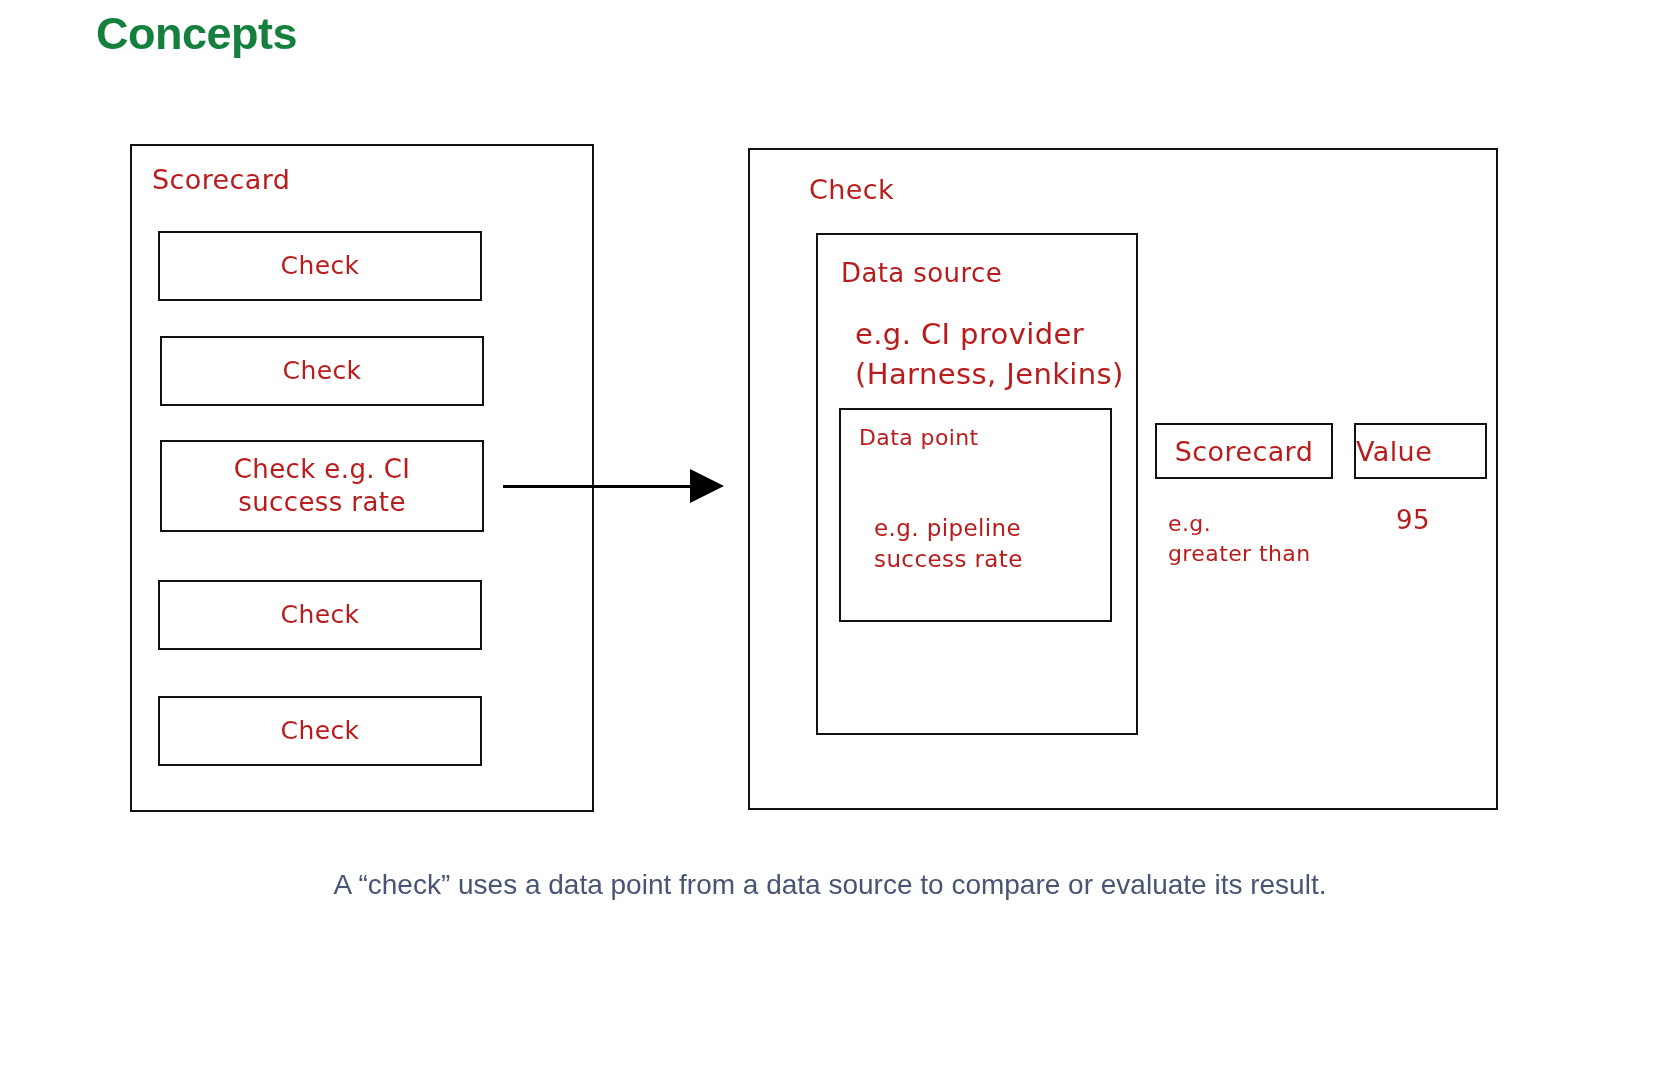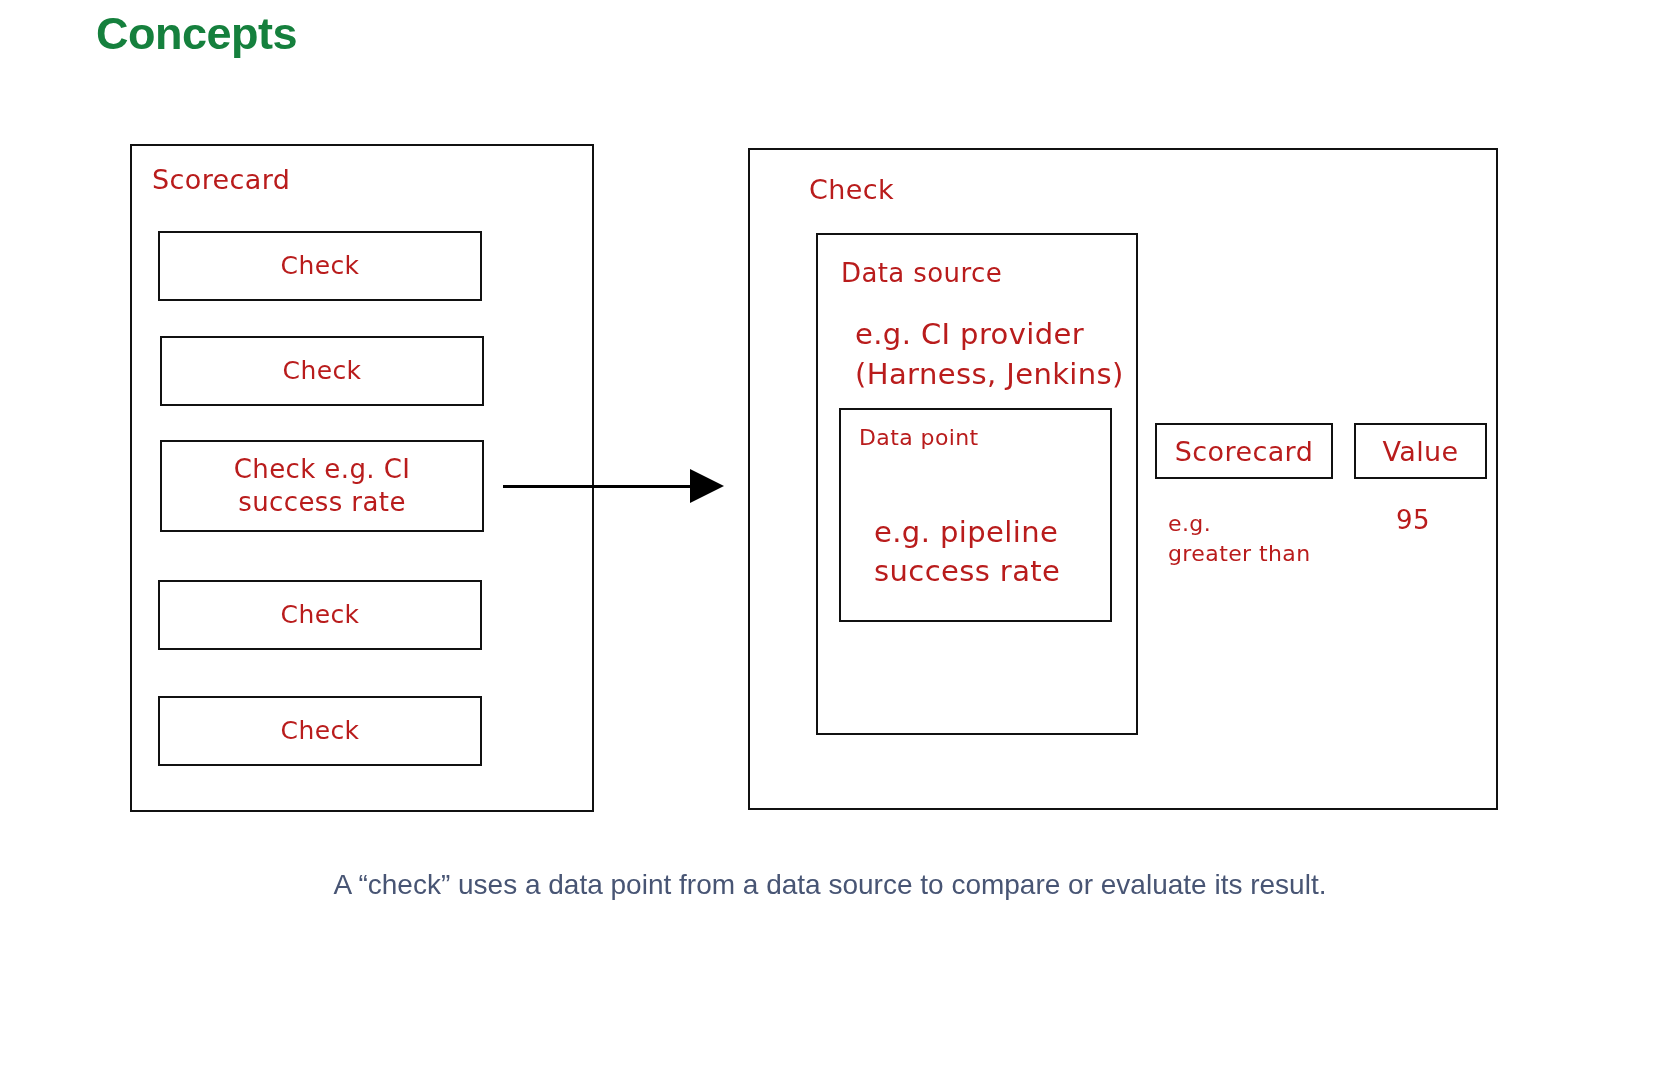--- a/index.html
+++ b/index.html
@@ -157,21 +157,21 @@
   #datapoint-title {
     position: absolute;
     left: 859px;
     top: 425px;
     font-size: 22px;
   }
   #datapoint-eg {
     position: absolute;
     left: 874px;
     top: 513px;
-    font-size: 29px;
+    font-size: 23px;
     line-height: 1.36;
     white-space: pre-line;
   }
 
   
   #operator-box {
     left: 1155px;
     top: 423px;
     width: 178px;
     height: 56px;
@@ -190,21 +190,21 @@
   }
 
   
   #value-box {
     left: 1354px;
     top: 423px;
     width: 133px;
     height: 56px;
     display: flex;
     align-items: center;
-    justify-content: center;
+    justify-content: flex-start;
   }
   #value-box span { font-size: 27px; }
   #value-number {
     position: absolute;
     left: 1396px;
     top: 505px;
     font-size: 26px;
   }
 
   

